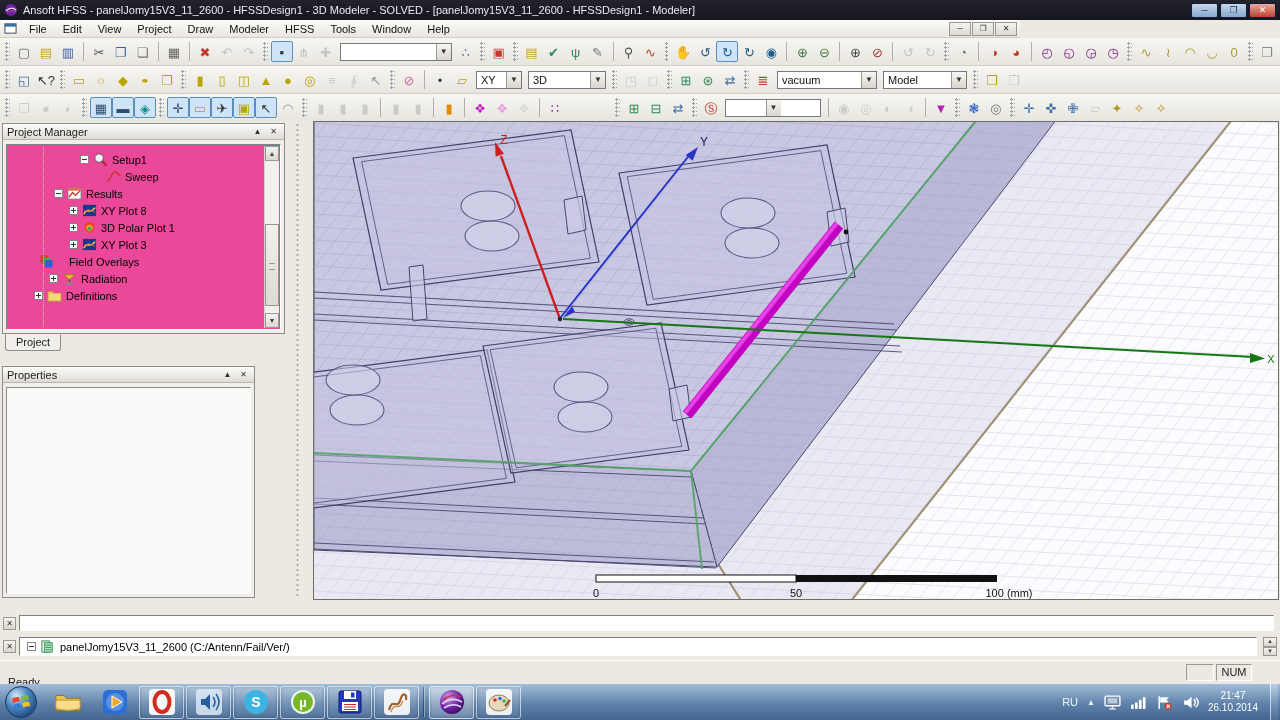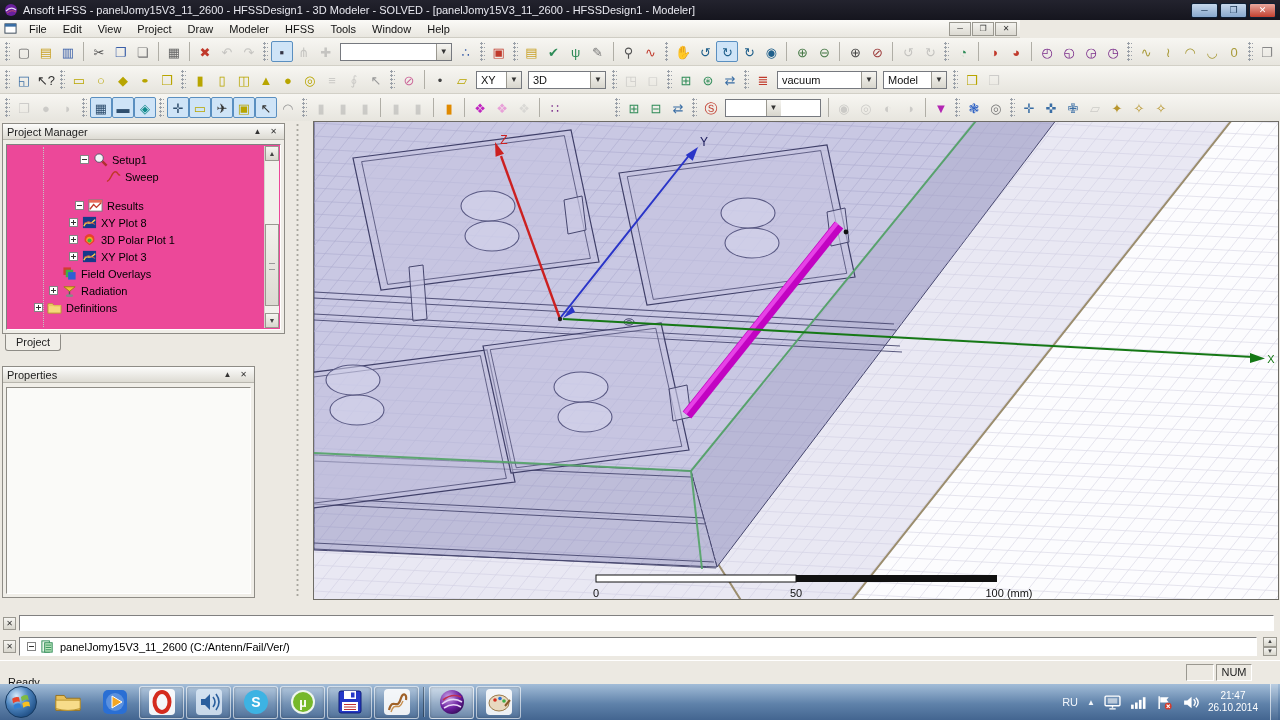--- a/index.html
+++ b/index.html
@@ -248,21 +248,21 @@
     <div class="grip"></div>
     <div class="tbi" style="color: rgb(46, 139, 87);">⊞</div>
     <div class="tbi" style="color: rgb(46, 139, 87);">⊛</div>
     <div class="tbi" style="color: rgb(58, 110, 165);">⇄</div>
     <div class="grip"></div>
     <div class="tbi" style="color: rgb(192, 57, 43);">≣</div>
     <div class="combo" style="width: 100px;">
       <span class="cval">vacuum</span>
       <span class="cbtn">▼</span>
     </div>
-    <div class="combo" style="width: 64px;">
+    <div class="combo" style="width: 84px;">
       <span class="cval">Model</span>
       <span class="cbtn">▼</span>
     </div>
     <div class="grip"></div>
     <div class="tbi" style="color: rgb(184, 165, 0);">❒</div>
     <div class="tbi dis" style="color: rgb(153, 153, 153);">❒</div>
   </div>
 <div id="tb3" class="toolbar">
     <div class="grip"></div>
     <div class="tbi dis" style="color: rgb(153, 153, 153);">❐</div>
@@ -345,21 +345,21 @@
               <line x1="10" y1="10" x2="14.5" y2="14.5" stroke="#b03030" stroke-width="2.5"></line>
             </svg></span>
           <span class="tlabel">Setup1</span>
         </div>
         <div class="trow" style="padding-left: 99px;">
           <span class="ticon"><svg viewBox="0 0 16 16">
               <path d="M1 13 C5 13 6 3 10 3 C13 3 13 8 15 6" fill="none" stroke="#c0392b" stroke-width="1.6"></path>
             </svg></span>
           <span class="tlabel">Sweep</span>
         </div>
-        <div class="trow" style="padding-left: 68px; margin-top: 12px;">
+        <div class="trow" style="padding-left: 47px;">
           <span class="texp"></span>
           <span class="ticon"><svg viewBox="0 0 16 16">
               <rect x="1" y="2" width="14" height="12" fill="#fff" stroke="#777"></rect>
               <rect x="1" y="2" width="14" height="3" fill="#e86a5a"></rect>
               <path d="M2 12 L6 7 L9 10 L14 5" fill="none" stroke="#c0392b" stroke-width="1.4"></path>
             </svg></span>
           <span class="tlabel">Results</span>
         </div>
         <div class="trow" style="padding-left: 62px;">
           <span class="texp plus"></span>
@@ -381,21 +381,21 @@
         </div>
         <div class="trow" style="padding-left: 62px;">
           <span class="texp plus"></span>
           <span class="ticon"><svg viewBox="0 0 16 16">
               <rect x="1" y="2" width="14" height="12" fill="#163a8a"></rect>
               <path d="M2 12 C5 4 8 13 14 5" stroke="#ffd24a" fill="none" stroke-width="1.5"></path>
               <path d="M2 9 L7 7 L14 10" stroke="#e05a4a" fill="none"></path>
             </svg></span>
           <span class="tlabel">XY Plot 3</span>
         </div>
-        <div class="trow" style="padding-left: 55px;">
+        <div class="trow" style="padding-left: 32px; gap: 11px;">
           <span class="ticon"><svg viewBox="0 0 16 16">
               <rect x="1.5" y="1.5" width="8" height="8" fill="#d23b2f"></rect>
               <rect x="4" y="4" width="8" height="8" fill="#3fae49"></rect>
               <rect x="6.5" y="6.5" width="8" height="8" fill="#2f5fd4"></rect>
             </svg></span>
           <span class="tlabel">Field Overlays</span>
         </div>
         <div class="trow" style="padding-left: 42px;">
           <span class="texp plus"></span>
           <span class="ticon"><svg viewBox="0 0 16 16">

